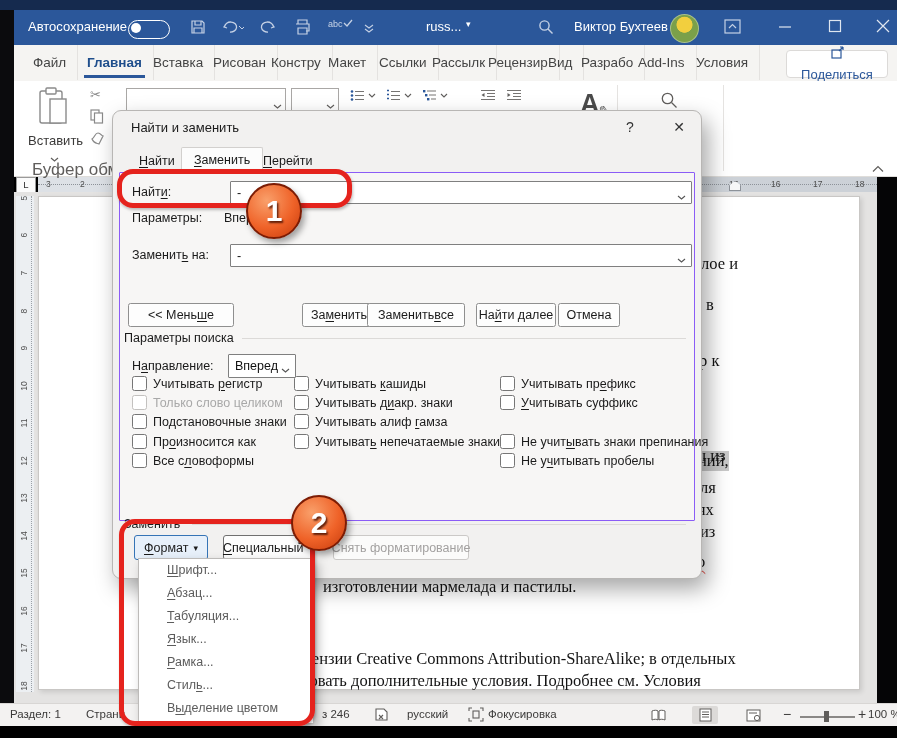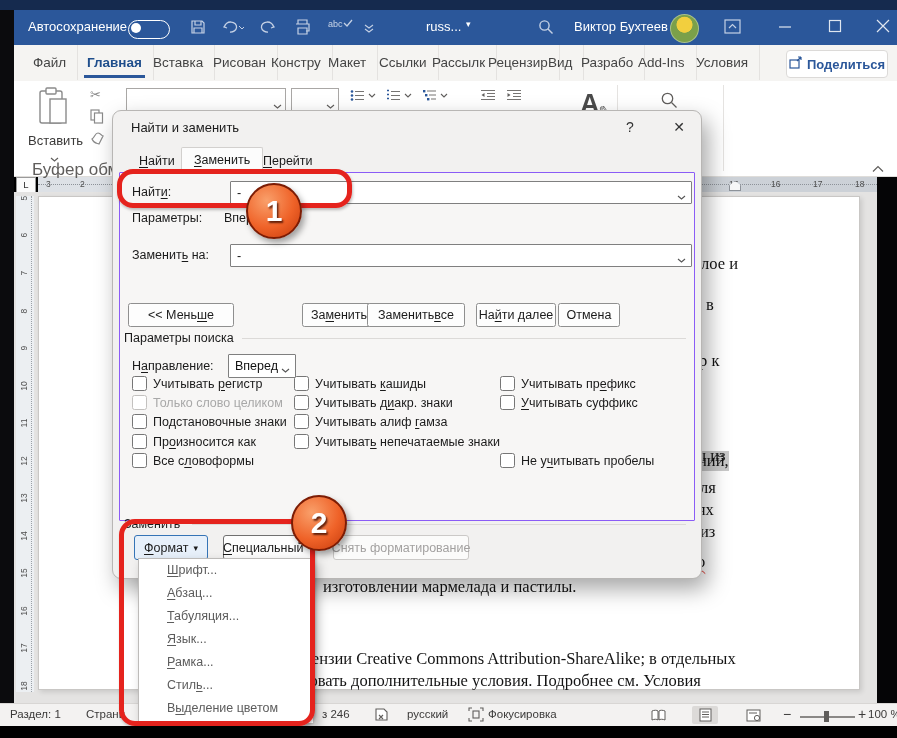--- a/index.html
+++ b/index.html
@@ -23,21 +23,21 @@
   #avatar{position:absolute;left:656px;top:4px;width:27px;height:27px;border-radius:50%;
      background:radial-gradient(circle at 50% 36%, #f2cf3e 0 35%, #7ba04a 38%);border:1px solid rgba(255,255,255,.35);}
 
   
   #tabrow{left:14px;top:45px;width:883px;height:36px;background:#f5f4f2;border-bottom:1px solid #e1dfdd;}
   .rtab{position:absolute;top:0;height:35px;line-height:35px;padding:0 11px;font-size:13.5px;color:#444;
         border-right:1px solid #e4e2e0;}
   .rtab.active{color:#1f4e8c;font-weight:bold;}
   .rtab.active::after{content:"";position:absolute;left:8px;right:8px;bottom:2px;height:3px;background:#2b579a;}
   #share-btn{position:absolute;left:772px;top:5px;width:100px;height:26px;background:#fff;border:1px solid #dcdad8;
-      border-radius:4px;color:#2b579a;font-weight:bold;font-size:13px;display:flex;align-items:center;justify-content:center;gap:5px;}
+      border-radius:4px;color:#2b579a;font-weight:normal;font-size:13px;display:flex;align-items:center;justify-content:center;gap:5px;flex-direction:column;}
 
   
   #ribbon{left:14px;top:81px;width:883px;height:95px;background:#fff;border-bottom:1px solid #dfddda;}
   .rsep{position:absolute;top:4px;width:1px;height:86px;background:#e5e3e1;}
   .glabel{position:absolute;font-size:17px;color:#605e5c;}
   .fcombo{position:absolute;height:22px;background:#fff;border:1px solid #a9a7a5;}
   .fcombo .arr{position:absolute;right:3px;top:7px;}
   .licon{position:absolute;top:8px;display:flex;align-items:center;gap:3px;}
 
   
@@ -473,20 +473,24 @@
         </span>
 
       <span class="cb" style="left:380px;top:203px">
           <span class="box"></span>
           <span>Учитывать пр<u>е</u>фикс</span>
         </span>
       <span class="cb" style="left:380px;top:222px">
           <span class="box"></span>
           <span><u>У</u>читывать суффикс</span>
         </span>
+      <span class="cb" style="left:380px;top:261px">
+          <span class="box"></span>
+          <span>Не учит<u>ы</u>вать знаки препинания</span>
+        </span>
       <span class="cb" style="left:380px;top:280px">
           <span class="box"></span>
           <span>Не у<u>ч</u>итывать пробелы</span>
         </span>
 
       <span class="dlabel" style="left:4px;top:344px">Заменить</span>
       <span class="grp-line" style="left:72px;top:351px;width:494px"></span>
     </div>
 
     <span class="mbtn" id="format-btn" style="left:21px;top:424px;width:72px">

